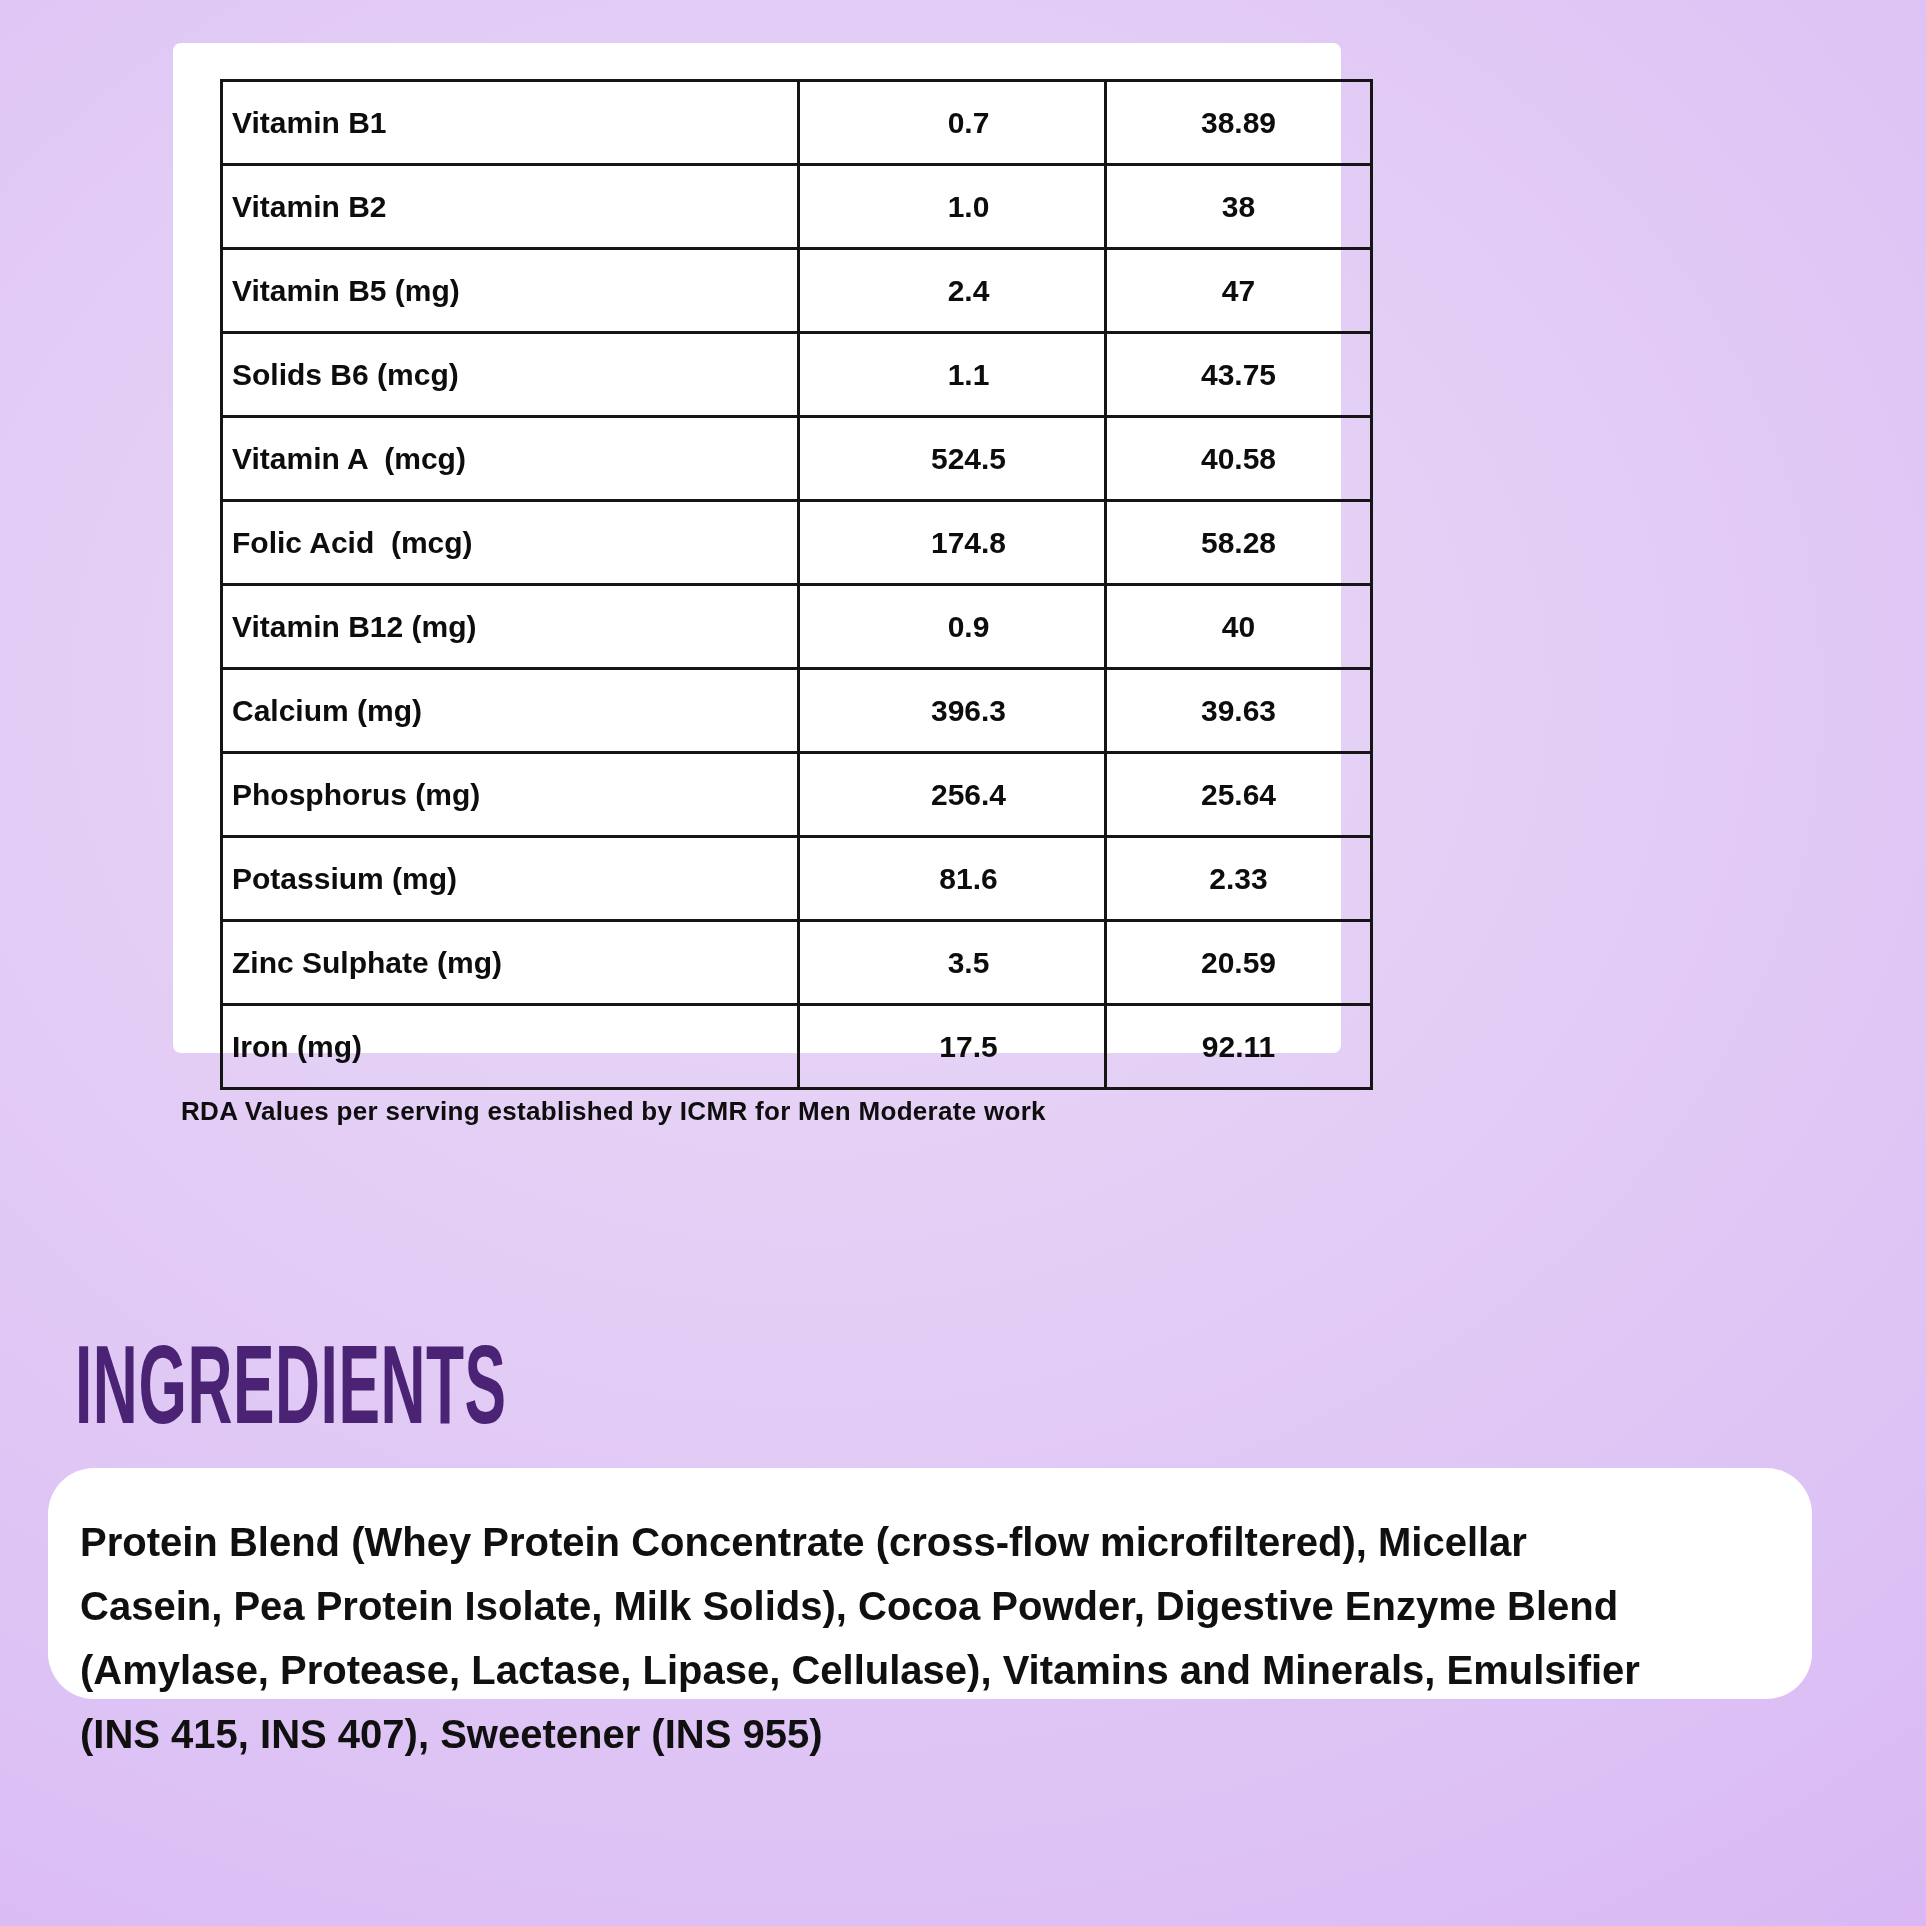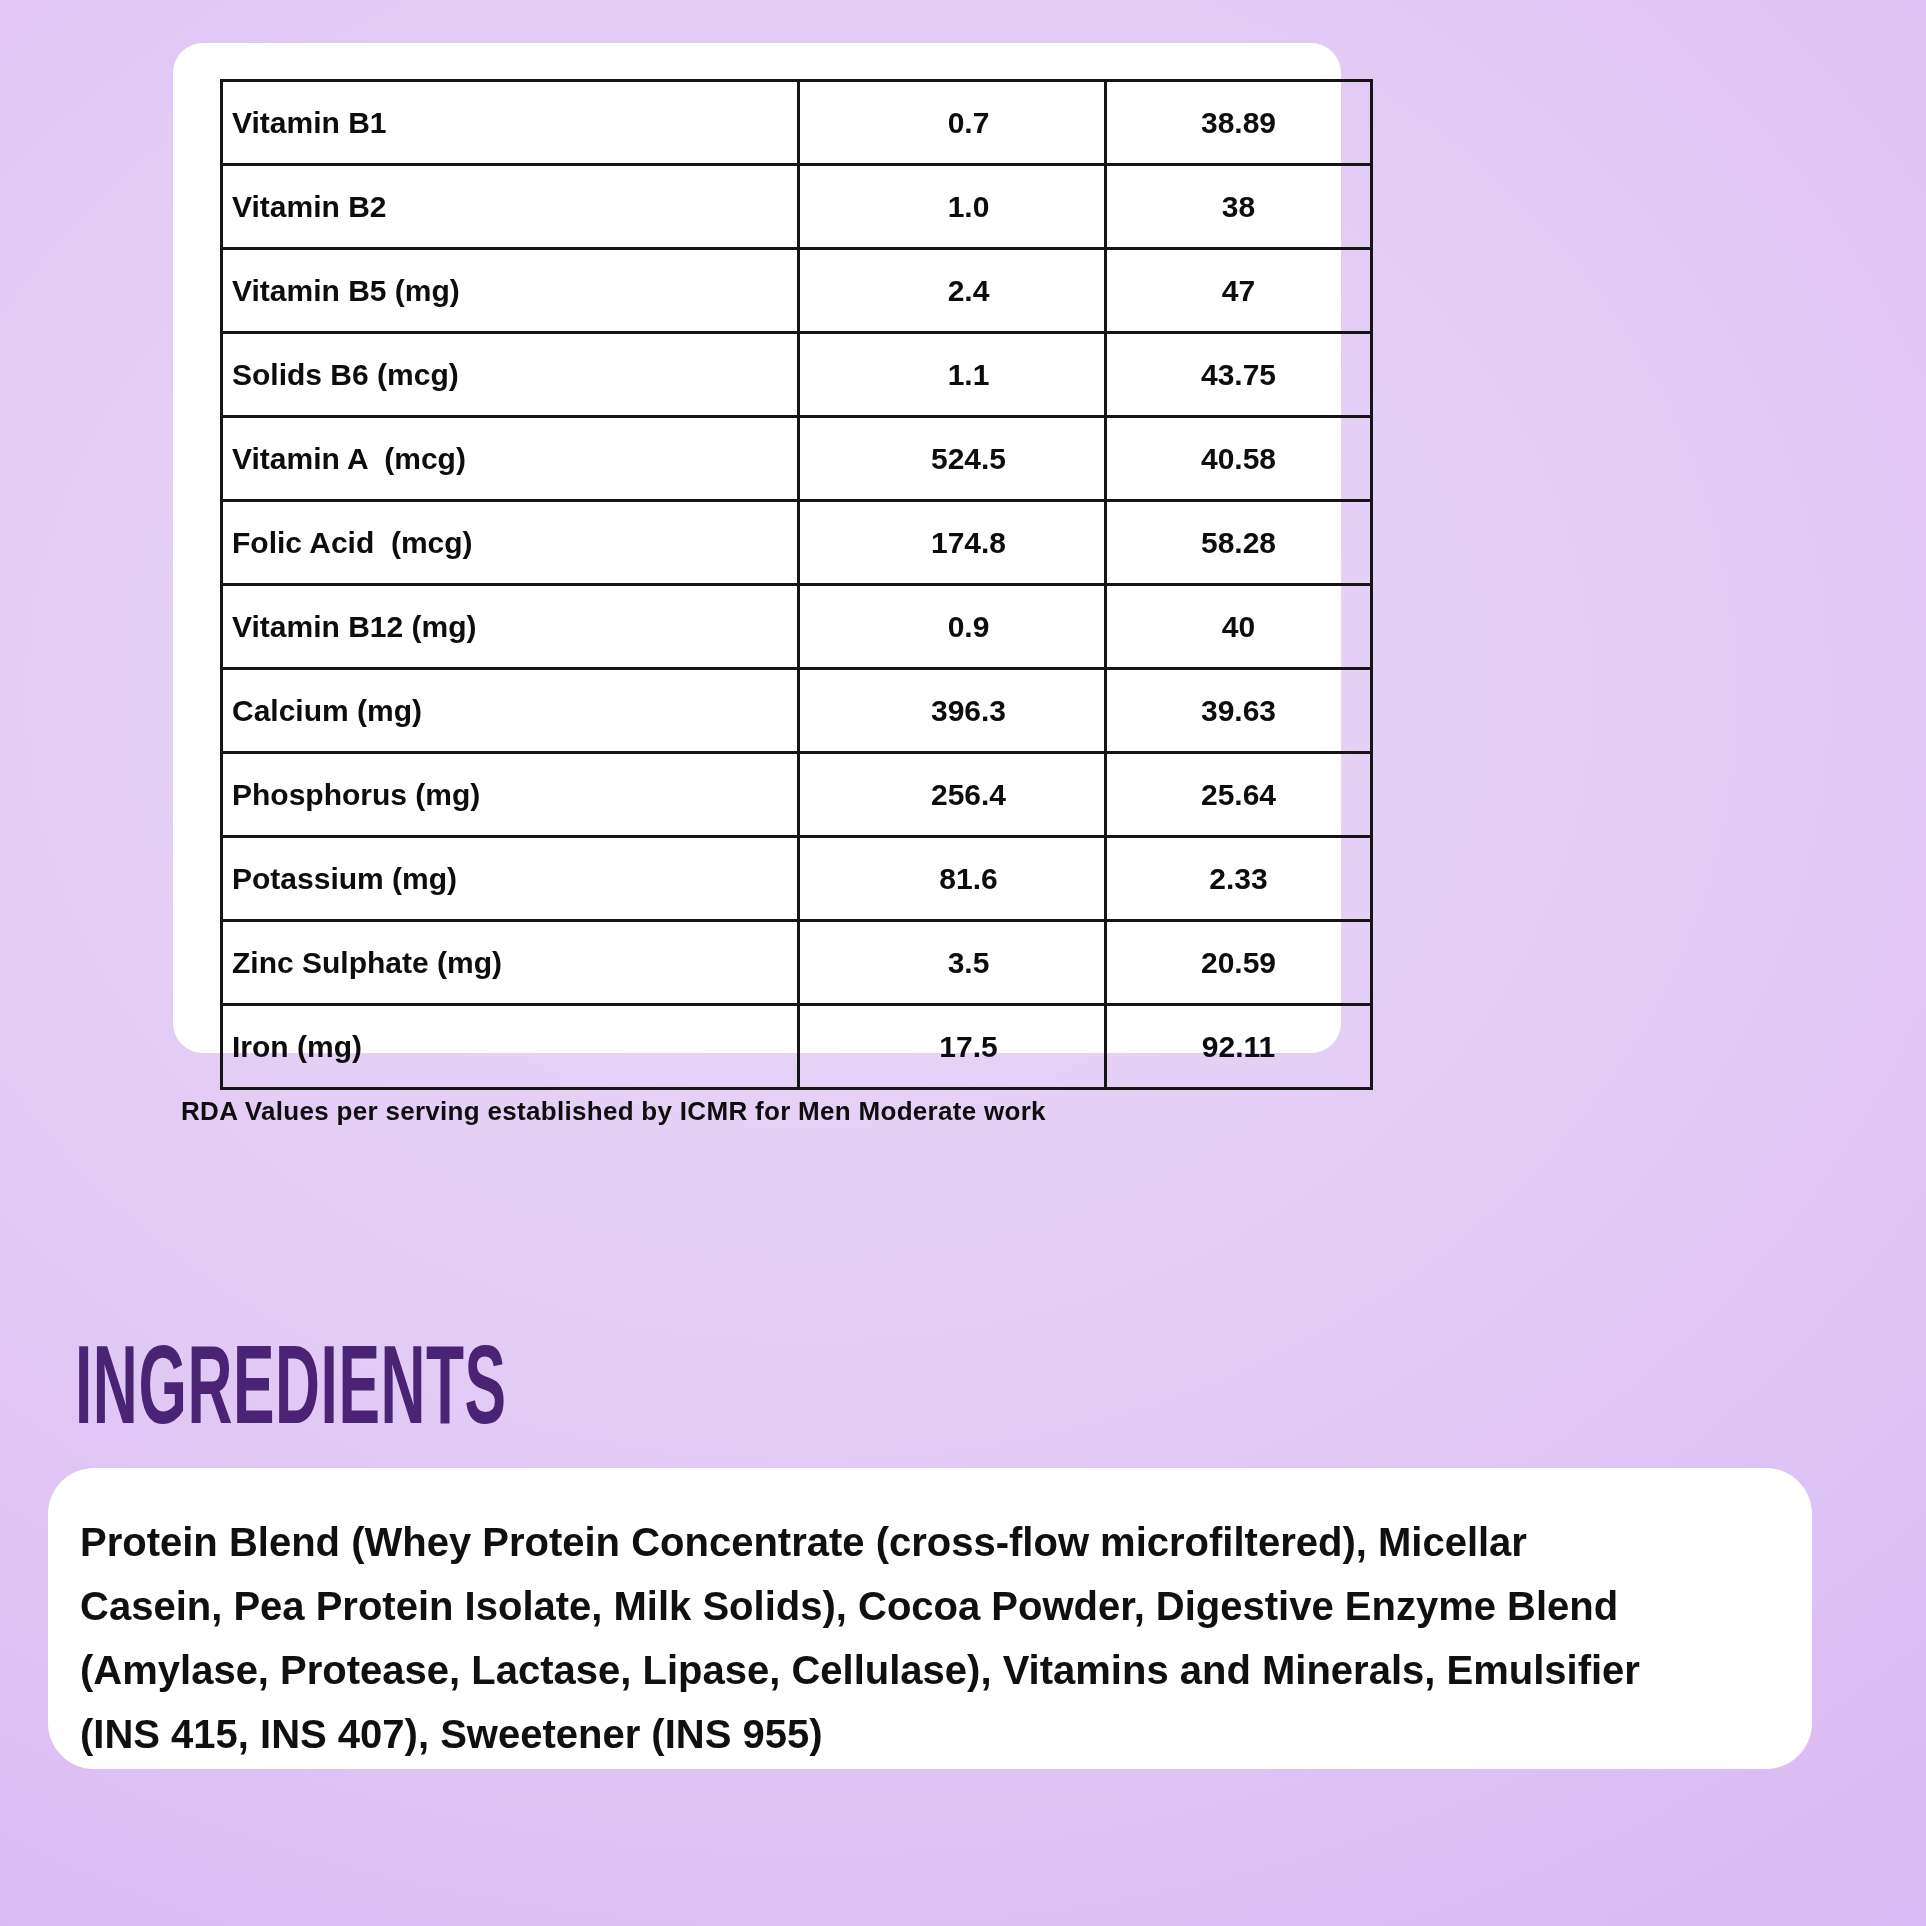--- a/index.html
+++ b/index.html
@@ -18,21 +18,21 @@
   }
   .card {
     position: absolute;
     background: #ffffff;
   }
   .table-card {
     left: 173px;
     top: 43px;
     width: 1168px;
     height: 1010px;
-    border-radius: 30px;
+    border-radius: 8px;
   }
   table.nutrition {
     position: absolute;
     left: 47px;
     top: 36px;
     border-collapse: collapse;
     table-layout: fixed;
     width: 1095px;
   }
   table.nutrition td {
@@ -83,21 +83,21 @@
     font-weight: bold;
     letter-spacing: 1px;
     color: #4a2374;
     transform: scaleX(0.556);
     transform-origin: left top;
   }
   .ingredients-card {
     left: 48px;
     top: 1468px;
     width: 1764px;
-    height: 301px;
+    height: 231px;
     border-radius: 46px;
   }
   .ingredients-text {
     position: absolute;
     left: 32px;
     top: 42px;
     right: 20px;
   }
   .ingredients-line {
     font-size: 40px;

